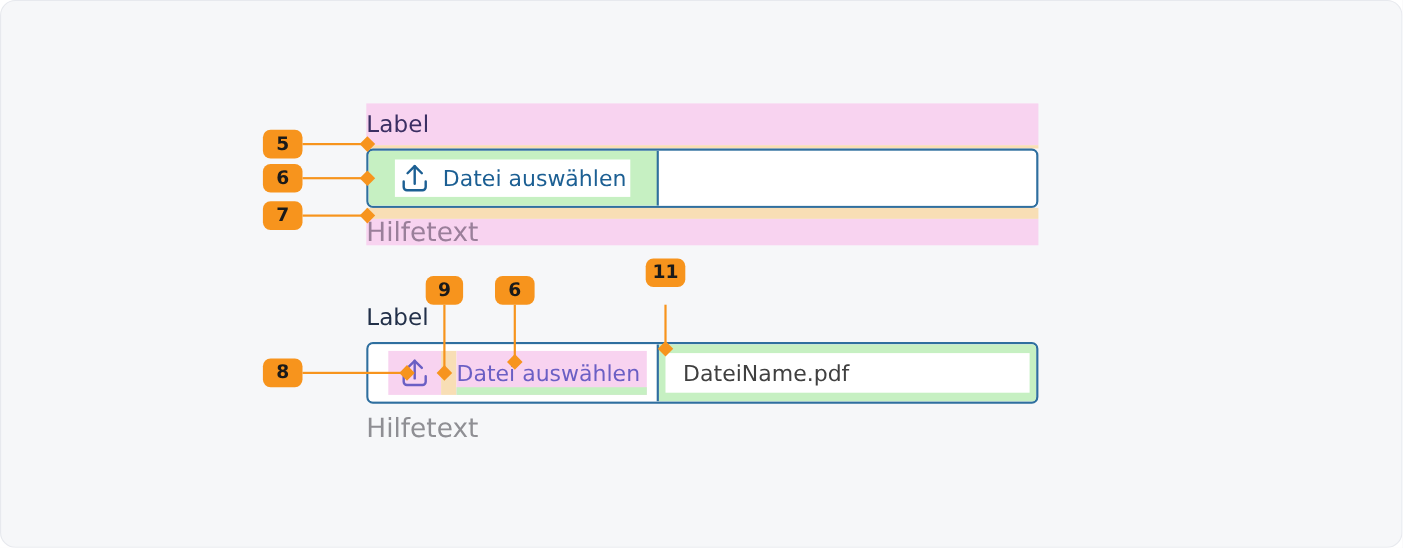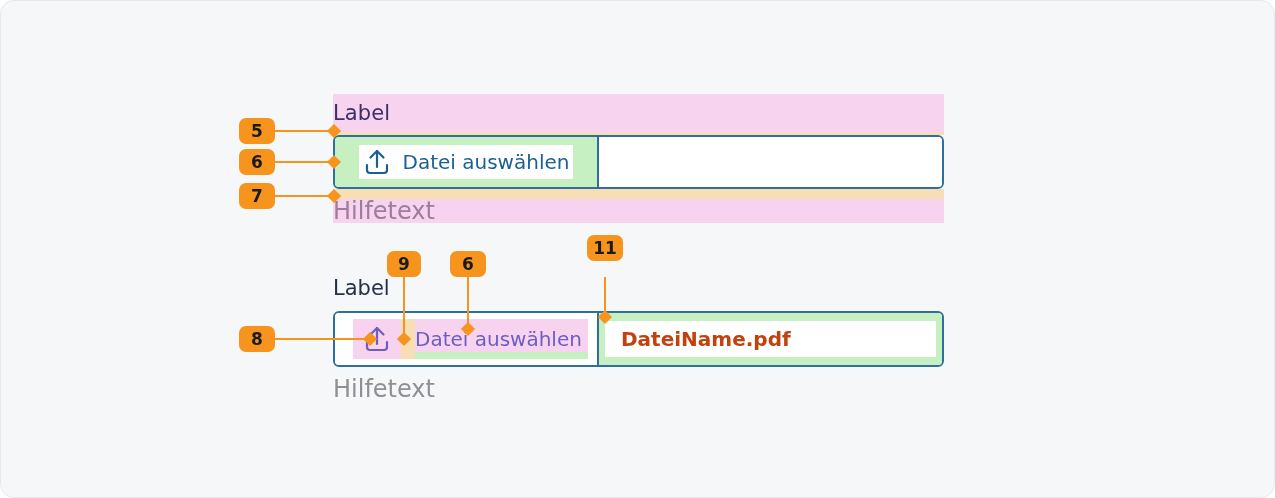--- a/index.html
+++ b/index.html
@@ -185,23 +185,22 @@
   #c2-file-inner {
     background: #ffffff;
     flex: 1;
     height: 100%;
     display: flex;
     align-items: center;
     padding-left: 16px;
   }
   .file-name {
     font-size: 20px;
-    color: #c2410c;
-    white-space: nowrap;
-    font-weight: bold;
+    color: #404040;
+    white-space: nowrap;
   }
   #c2-help {
     left: 332px; top: 375px; width: 300px; height: 26px;
     display: flex; align-items: center;
   }
 
   .up-icon { display: block; }
 </style>
 </head>
 <body>

